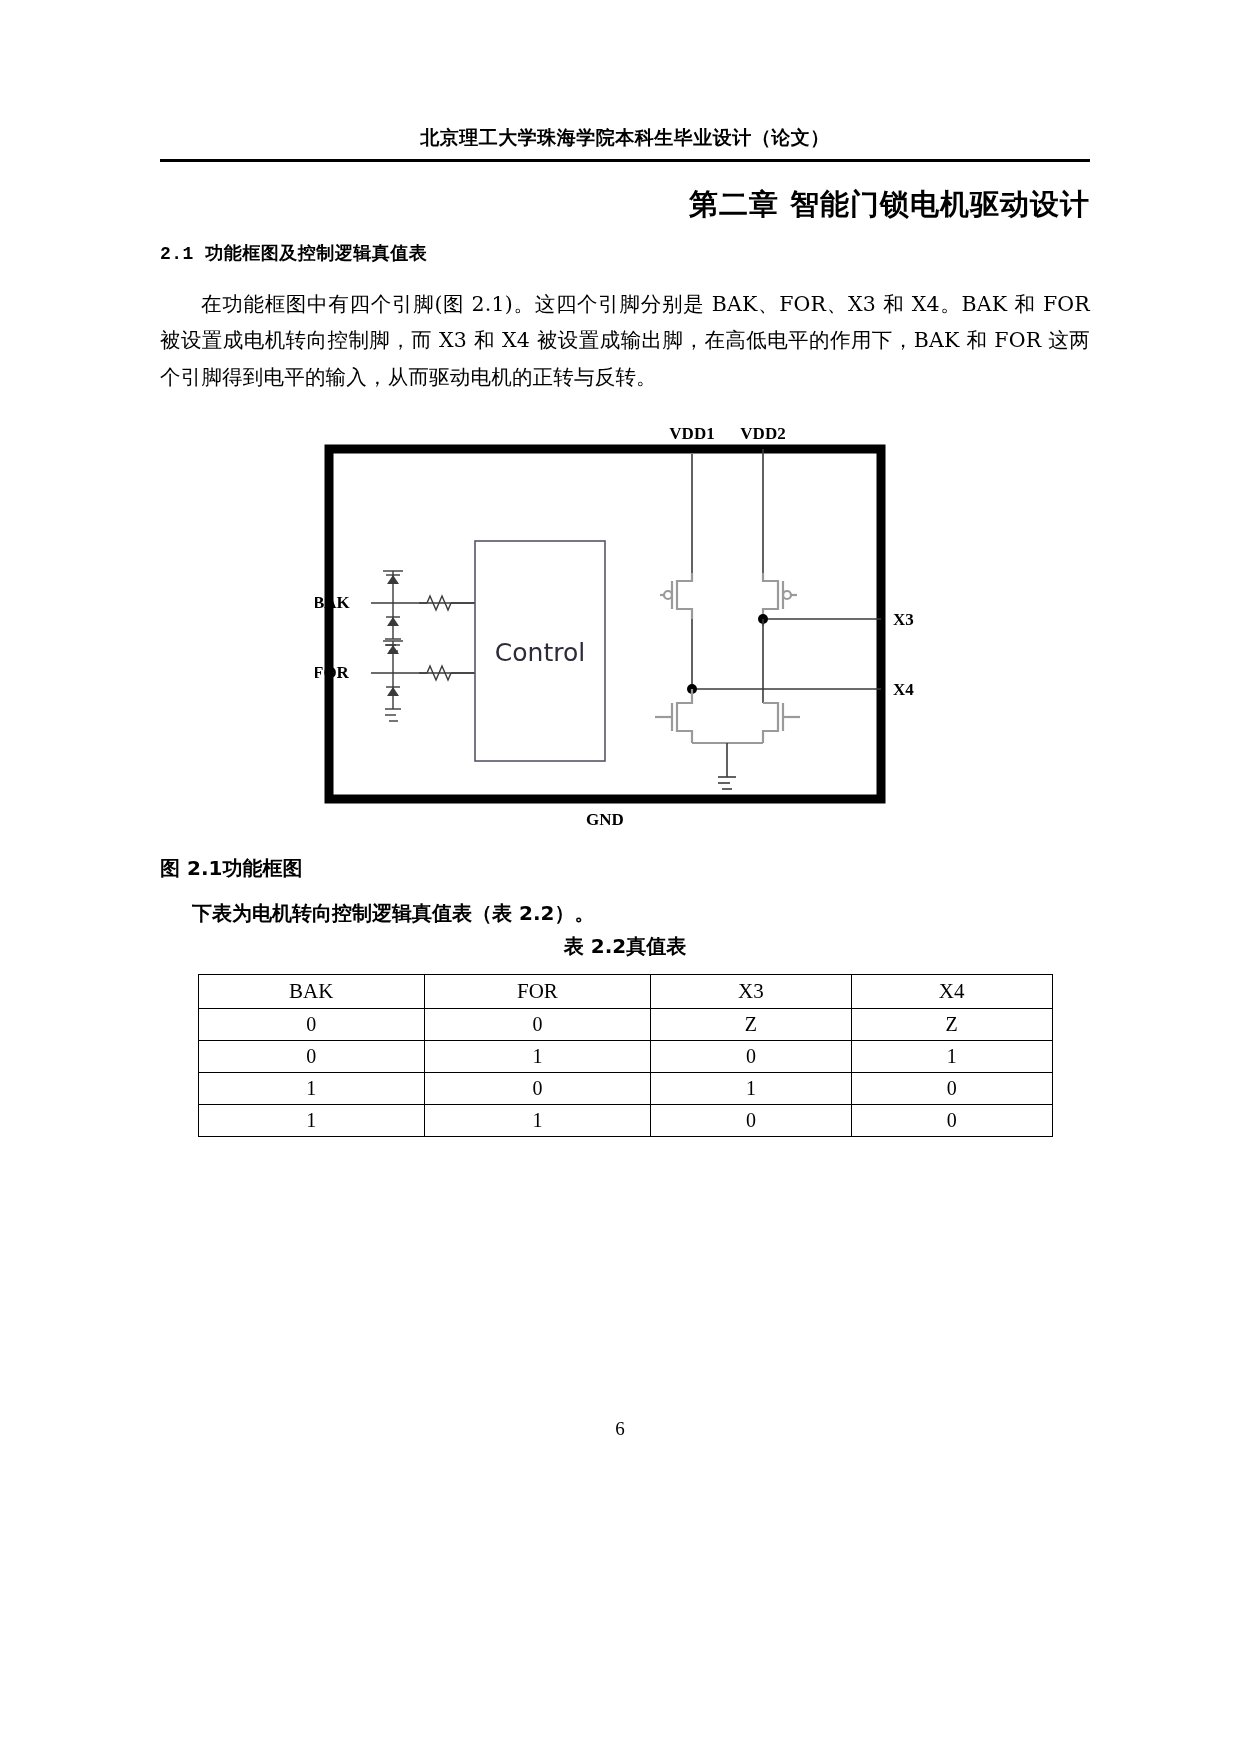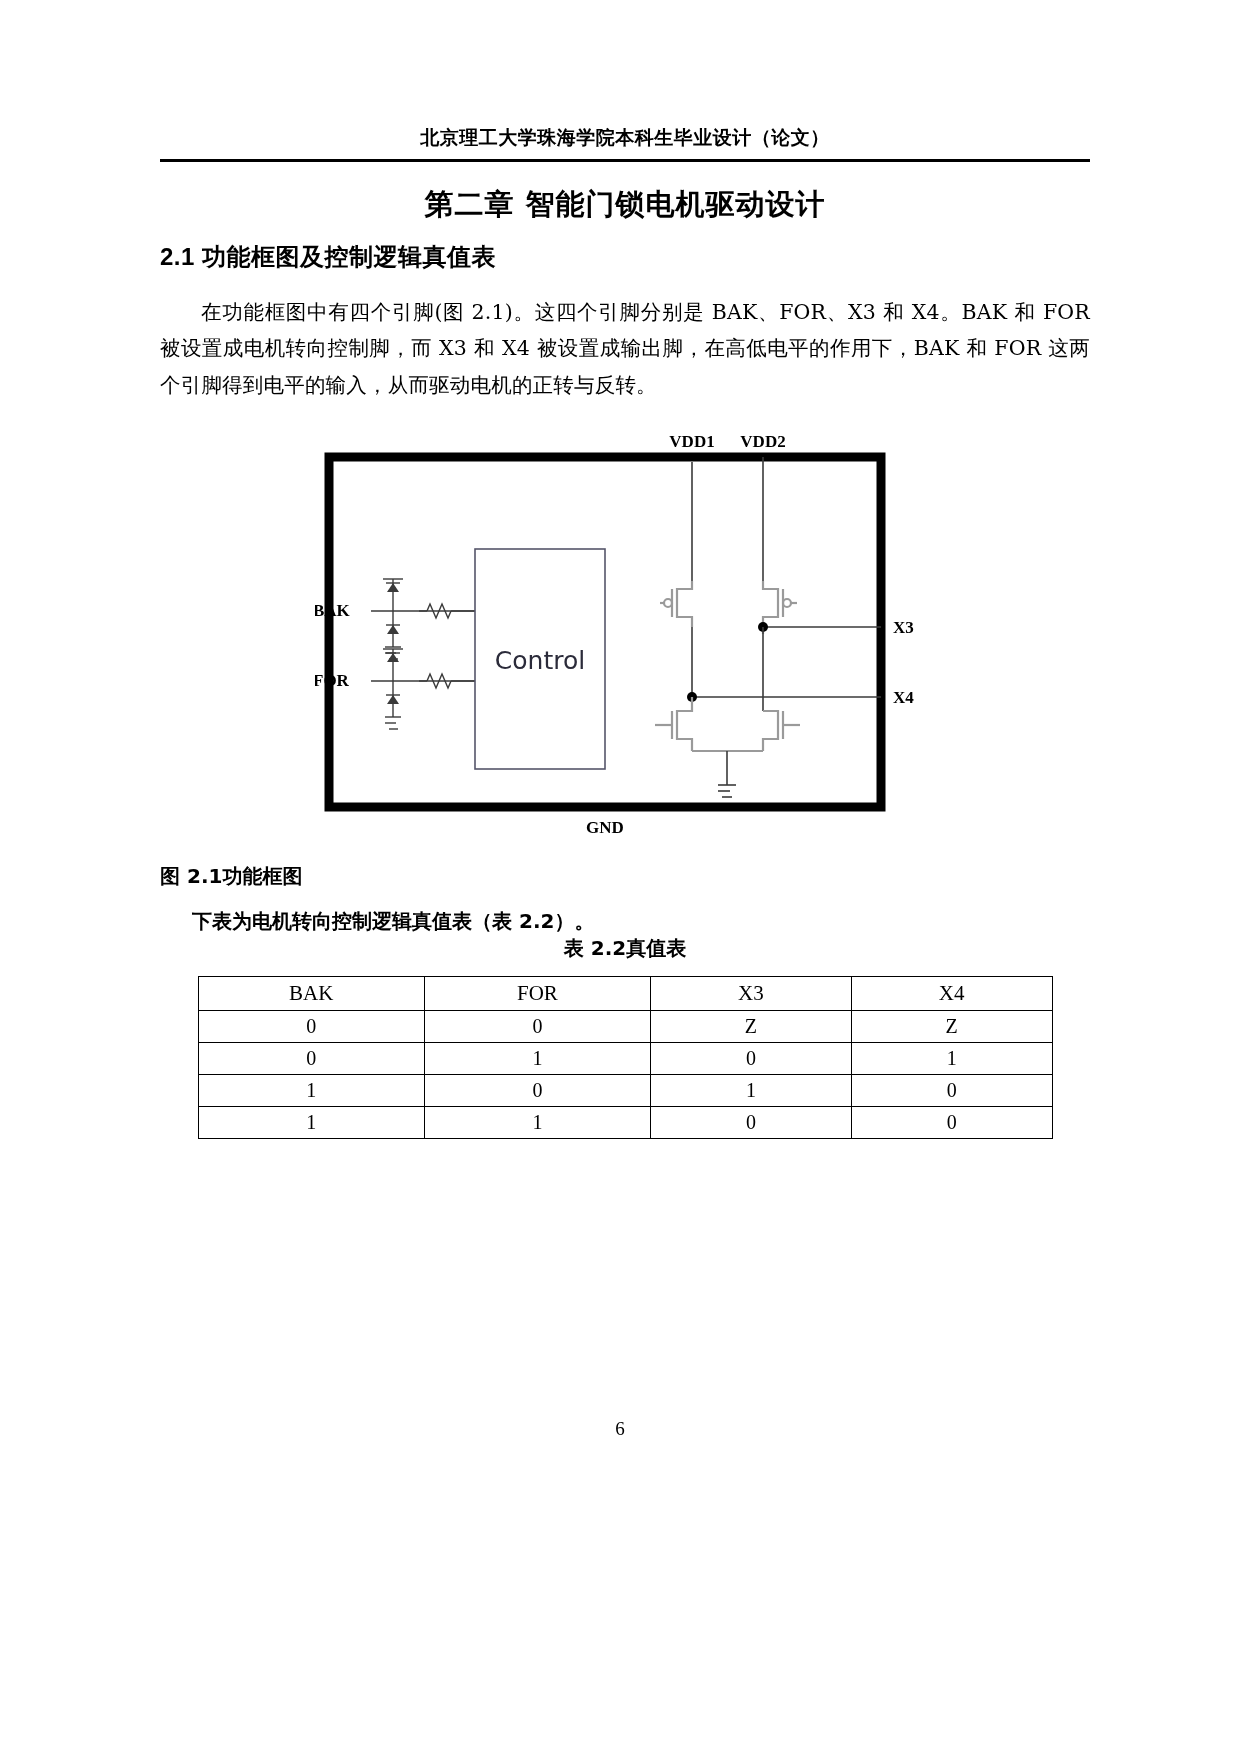--- a/index.html
+++ b/index.html
@@ -40,34 +40,34 @@
     line-height: 1.2;
   }
   .header-rule {
     margin-top: 10px;
     border-top: 3px solid #000;
     width: 100%;
   }
 
   
   .chapter-title {
-    text-align: center;
+    text-align: right;
     font-family: "DejaVu Sans", "Liberation Sans", sans-serif;
     font-weight: bold;
     font-size: 29px;
     letter-spacing: 1px;
     margin-top: 24px;
     line-height: 1.25;
   }
 
   
   .section-heading {
-    font-family: Liberation Sans, sans-serif;
-    font-weight: bold;
-    font-size: 24px;
+    font-family: Liberation Mono, monospace;
+    font-weight: bold;
+    font-size: 18px;
     margin-top: 18px;
     letter-spacing: 0.5px;
   }
 
   
   .para {
     font-family: "DejaVu Serif", "Liberation Serif", serif;
     font-size: 20.5px;
     line-height: 1.78;
     text-align: justify;
@@ -95,20 +95,21 @@
     margin: 0 auto;
   }
   .fig-wrap svg { display: block; }
 
   
   .table-caption {
     font-family: "DejaVu Sans", "Liberation Sans", sans-serif;
     font-weight: bold;
     font-size: 20px;
     text-align: center;
+    margin-top: 6px;
   }
   .lead-line {
     font-family: "DejaVu Sans", "Liberation Sans", sans-serif;
     font-weight: bold;
     font-size: 20px;
     margin-top: 18px;
     text-indent: 1.6em;
   }
 
   

